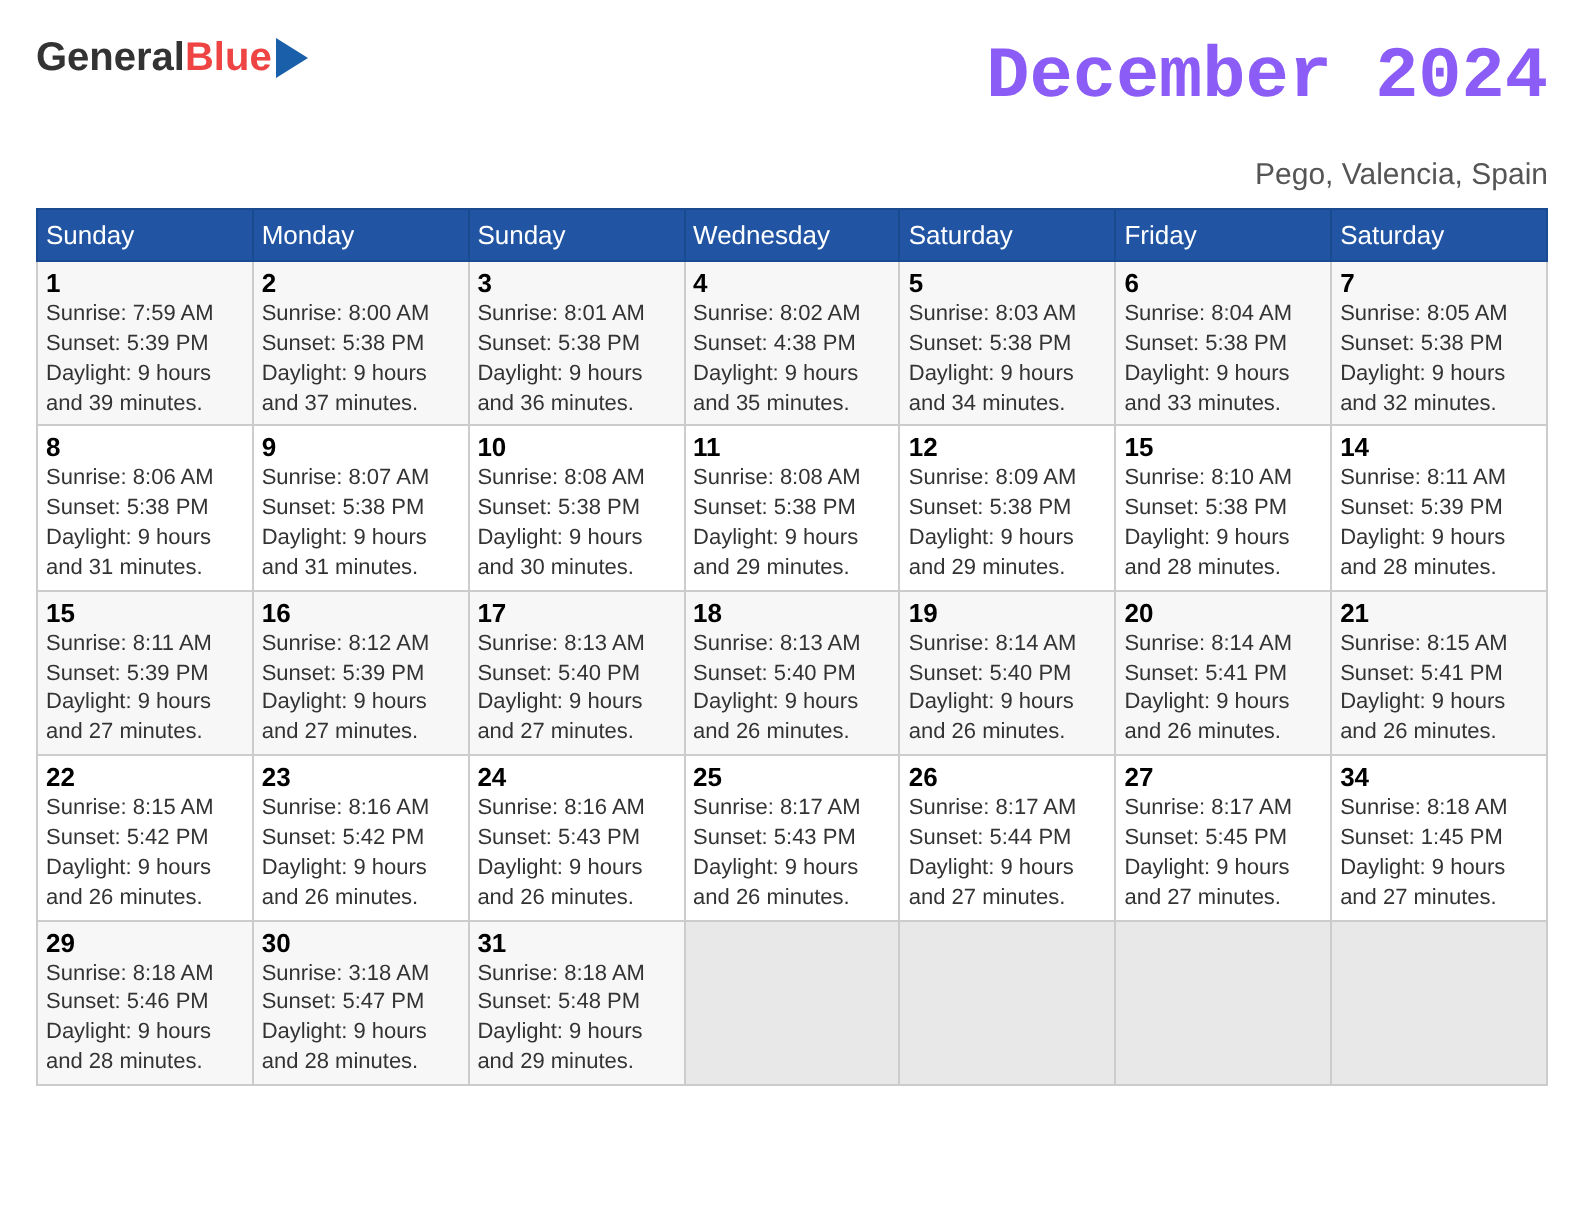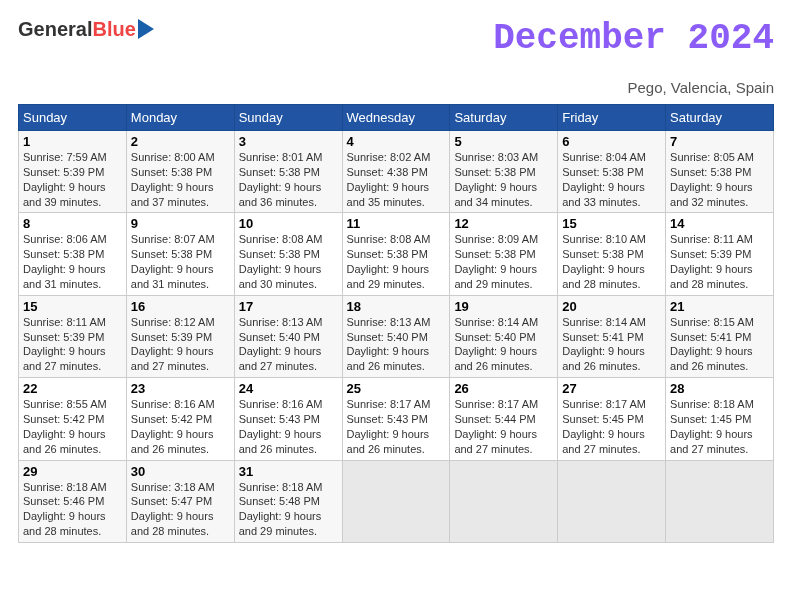--- a/index.html
+++ b/index.html
@@ -286,21 +286,21 @@
             <span class="day-num">21</span>
             <div class="day-info">Sunrise: 8:15 AM
 Sunset: 5:41 PM
 Daylight: 9 hours
 and 26 minutes.</div>
           </td>
         </tr>
         <tr>
           <td>
             <span class="day-num">22</span>
-            <div class="day-info">Sunrise: 8:55 AM
+            <div class="day-info">Sunrise: 8:15 AM
 Sunset: 5:42 PM
 Daylight: 9 hours
 and 26 minutes.</div>
           </td>
           <td>
             <span class="day-num">23</span>
             <div class="day-info">Sunrise: 8:16 AM
 Sunset: 5:42 PM
 Daylight: 9 hours
 and 26 minutes.</div>
@@ -327,21 +327,21 @@
 and 27 minutes.</div>
           </td>
           <td>
             <span class="day-num">27</span>
             <div class="day-info">Sunrise: 8:17 AM
 Sunset: 5:45 PM
 Daylight: 9 hours
 and 27 minutes.</div>
           </td>
           <td>
-            <span class="day-num">28</span>
+            <span class="day-num">34</span>
             <div class="day-info">Sunrise: 8:18 AM
 Sunset: 1:45 PM
 Daylight: 9 hours
 and 27 minutes.</div>
           </td>
         </tr>
         <tr>
           <td>
             <span class="day-num">29</span>
             <div class="day-info">Sunrise: 8:18 AM

